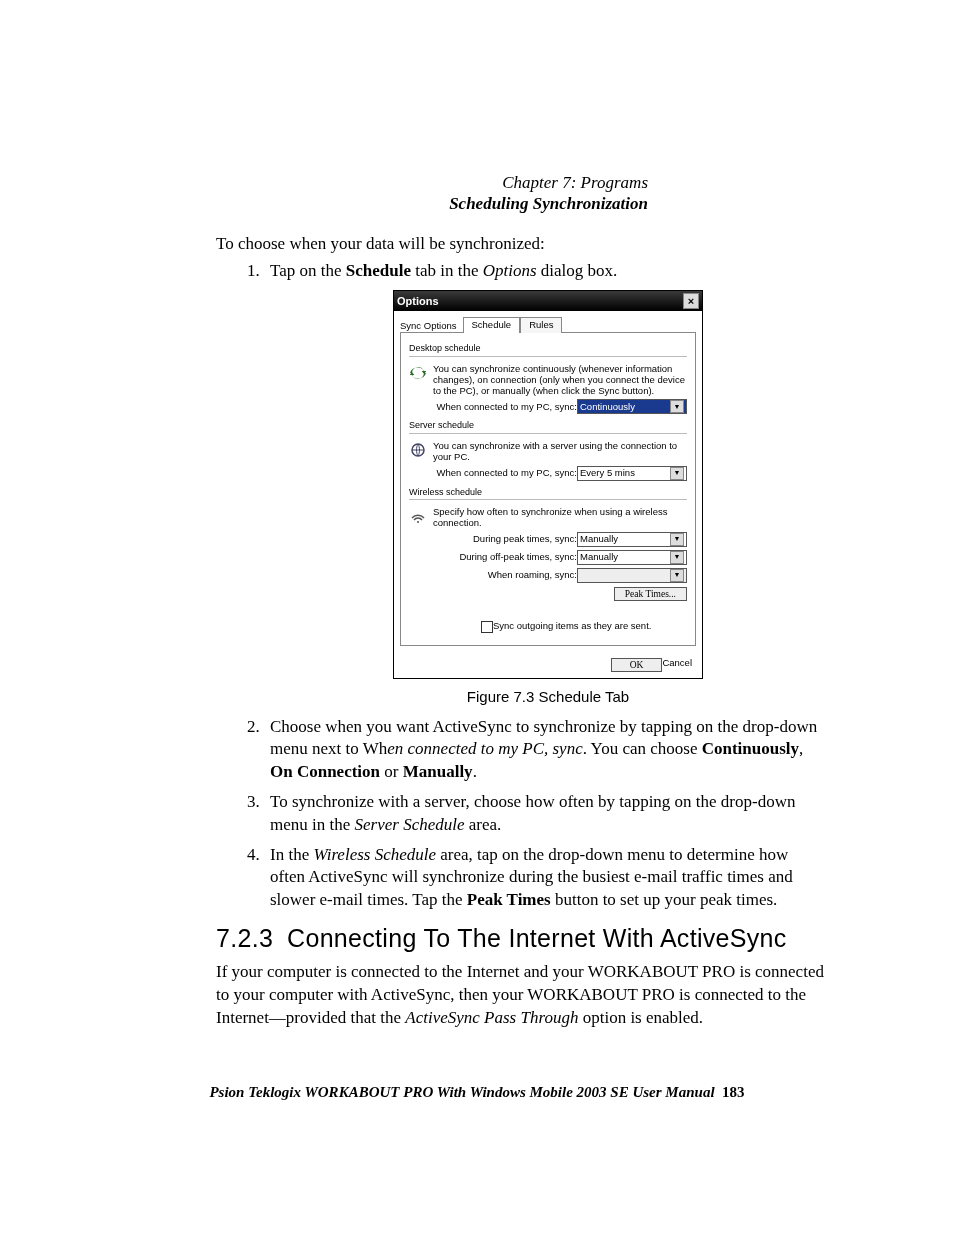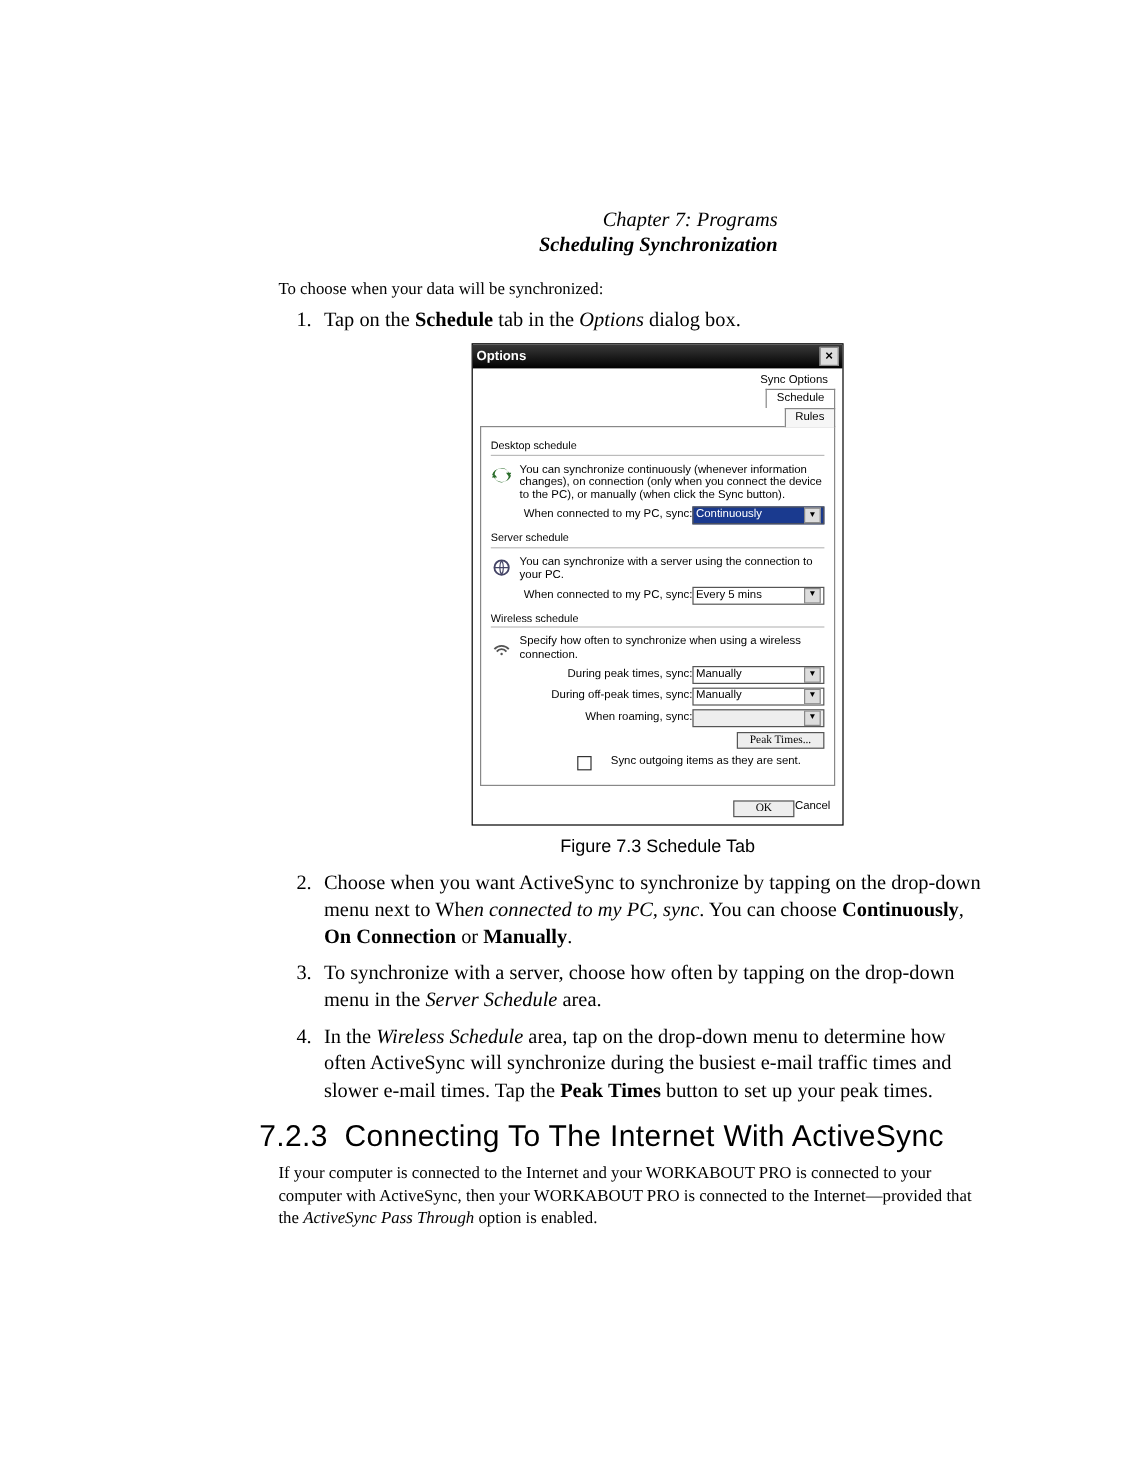--- a/index.html
+++ b/index.html
@@ -3,52 +3,52 @@
 <meta charset="utf-8">
 <style>
   html,body{margin:0;padding:0;background:#fff;}
   .page{width:786px;height:1235px;position:relative;font-family:"Times New Roman",serif;color:#000;}
   .header{position:absolute;top:172px;right:138px;text-align:right;font-size:17px;line-height:1.25;}
   .header .chap{font-style:italic;}
   .header .sec{font-style:italic;font-weight:bold;}
   .body{position:absolute;left:216px;top:234px;width:610px;}
   .h2{font:25px/1.1 "Arial Narrow","Helvetica Neue",sans-serif;font-weight:400;letter-spacing:.3px;margin:0 0 8px 0;}
   .num{display:inline-block;margin-right:14px;}
-  .intro{font-size:14px;margin:0 0 6px 16px;}
+  .intro{font-size:17px;margin:0 0 6px 0;}
   ol.steps{list-style:decimal;margin:0 0 0 48px;padding:0;font-size:17px;}
   ol.steps>li{padding-left:6px;margin-bottom:8px;line-height:1.32;}
   .it{font-style:italic;}
   .bd{font-weight:bold;}
   .figcap{font:15px/1 "Arial Narrow","Helvetica Neue",sans-serif;text-align:center;margin:10px 0 12px 0;}
   .footer{position:absolute;bottom:134px;left:0;width:954px;text-align:center;font-size:15px;}
   .footer .bd{font-weight:bold;}
   .footer .it{font-style:italic;}
   
   .mock{width:308px;margin:8px auto 0 auto;border:1px solid #000;font:9.5px/1.15 Tahoma,Arial,sans-serif;color:#000;}
   .titlebar{background:linear-gradient(#3a3a3a,#000);color:#fff;display:flex;justify-content:space-between;align-items:center;padding:2px 3px;font-weight:bold;font-size:11px;}
   .titlebar .close{background:#ddd;color:#000;border:1px solid #888;width:14px;height:14px;display:inline-flex;align-items:center;justify-content:center;font-weight:bold;}
-  .tabs{display:flex;align-items:flex-end;padding:5px 6px 0 6px;gap:0;font-size:9.5px;flex-direction:column;}
+  .tabs{display:flex;align-items:flex-end;padding:5px 6px 0 6px;gap:0;font-size:9.5px;}
   .tabs .lbl{margin-right:6px;}
   .tab{border:1px solid #888;border-bottom:none;padding:2px 8px;background:#f6f6f6;position:relative;top:1px;}
   .tab.sel{background:#fff;}
   .pane{border:1px solid #888;margin:0 6px 6px 6px;padding:6px 8px;background:#fff;}
   .group{margin:4px 0 6px 0;}
   .grouplbl{font-size:9px;}
   .grouprule{border-top:1px solid #bbb;margin-top:2px;padding-top:5px;}
   .row{display:flex;align-items:flex-start;gap:6px;margin:2px 0;}
   .row .ico{width:18px;height:18px;flex:0 0 18px;display:inline-flex;align-items:center;justify-content:center;}
   .row .txt{flex:1;}
   .fld{display:flex;align-items:center;justify-content:flex-end;margin:3px 0 3px 24px;}
   .dd{border:1px solid #555;height:15px;width:110px;display:flex;align-items:center;justify-content:space-between;padding:0 2px;box-sizing:border-box;}
   .dd.hl{background:#1a3a8f;color:#fff;}
   .dd .arrow{background:#ddd;border:1px solid #888;width:12px;height:11px;display:inline-flex;align-items:center;justify-content:center;font-size:7px;color:#000;}
   .dd.dis{background:#eee;color:#aaa;}
-  .btnrow{text-align:right;margin:4px 0 6px 0;}
+  .btnrow{text-align:right;margin:4px 0 20px 0;}
   .btn{border:1px solid #555;background:#eee;padding:1px 10px;font:9.5px Tahoma;display:inline-block;}
-  .chkrow{margin:6px 0 2px 24px;display:flex;align-items:center;gap:16px;padding-left:48px;}
+  .chkrow{margin:6px 0 2px 24px;display:flex;align-items:center;gap:0;padding-left:48px;}
   .chk{width:10px;height:10px;border:1px solid #333;background:#fff;display:inline-block;}
   .dlgbtns{display:flex;justify-content:flex-end;padding:6px 10px;}
 </style>
 </head>
 <body>
 
 <div class="page">
   <div class="header">
     <div class="chap">Chapter 7: Programs</div>
     <div class="sec">Scheduling Synchronization</div>
@@ -179,13 +179,16 @@
     </ol>
 
     <h2 class="h2" style="margin-top:14px">
       <span class="num">7.2.3</span><span>Connecting To The Internet With ActiveSync</span>
     </h2>
     <p class="intro" style="line-height:1.35">
       <span>If your computer is connected to the Internet and your WORKABOUT PRO is connected to your computer with ActiveSync, then your WORKABOUT PRO is connected to the Internet—provided that the </span><span class="it">ActiveSync Pass Through</span><span> option is enabled.</span>
     </p>
   </div>
 
+  <div class="footer">
+    <span class="it bd">Psion Teklogix WORKABOUT PRO With Windows Mobile 2003 SE User Manual</span>&nbsp;&nbsp;<span class="bd">183</span>
+  </div>
 </div>
 
 </body></html>

